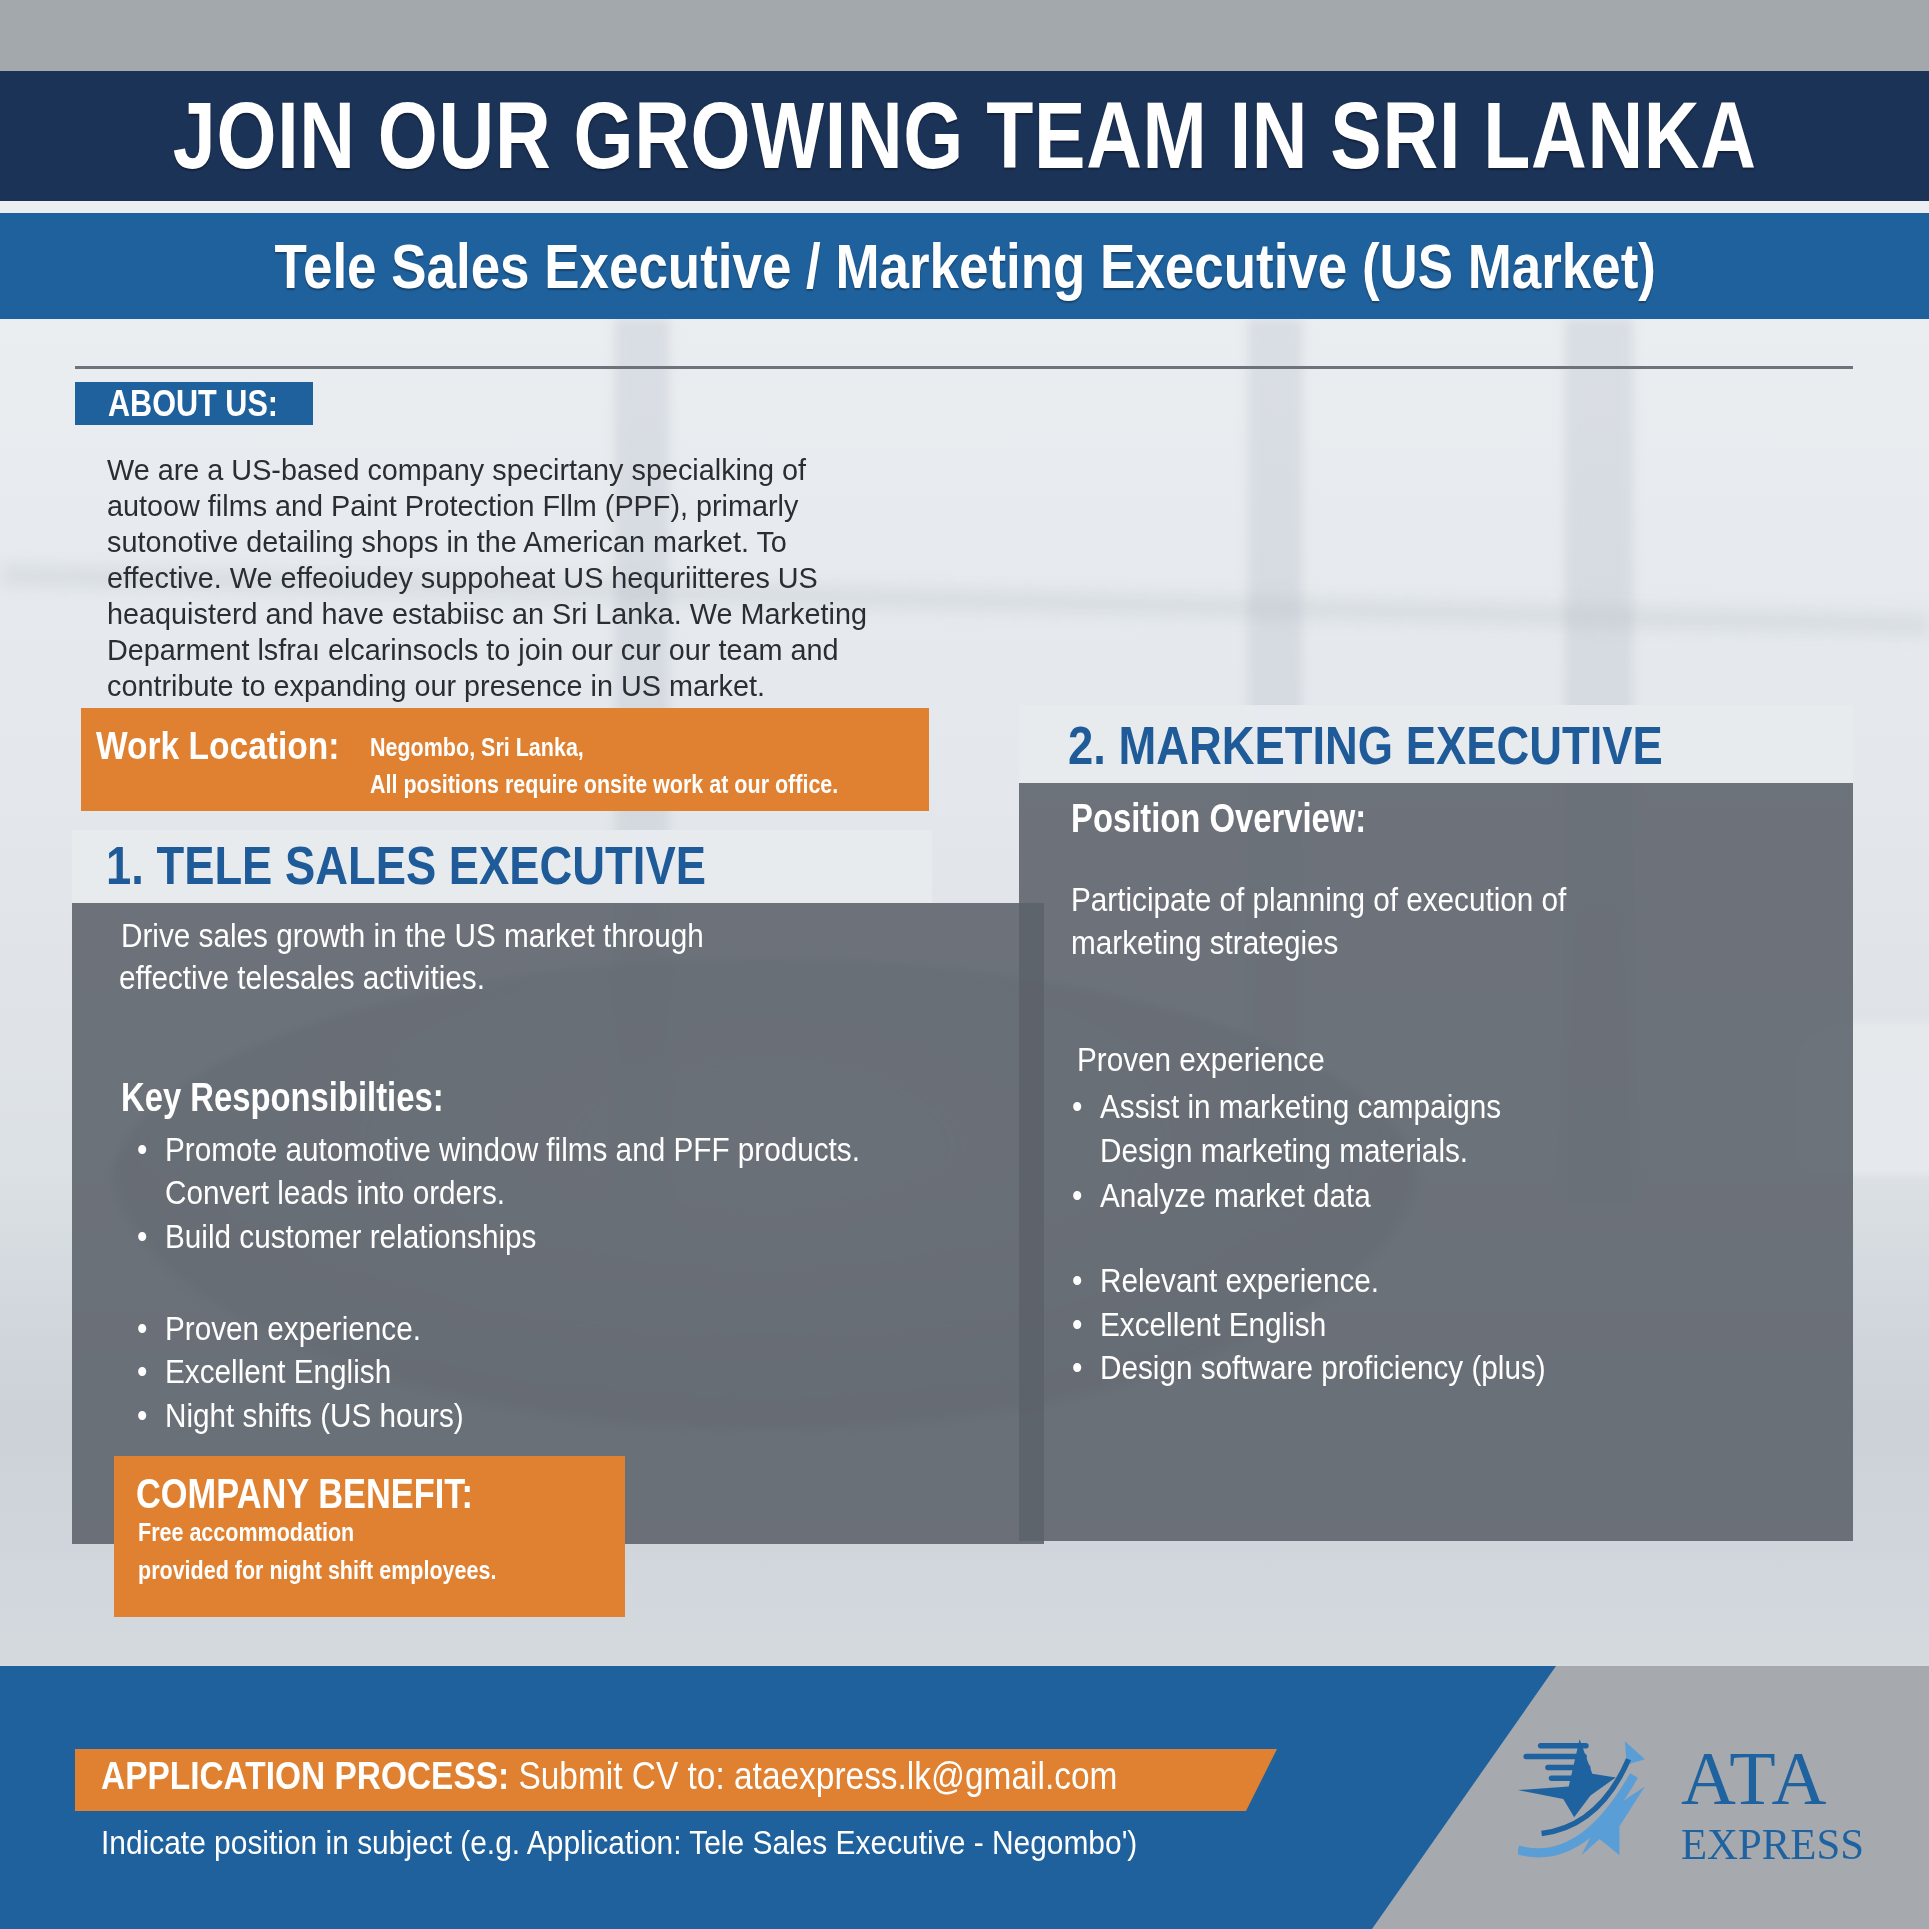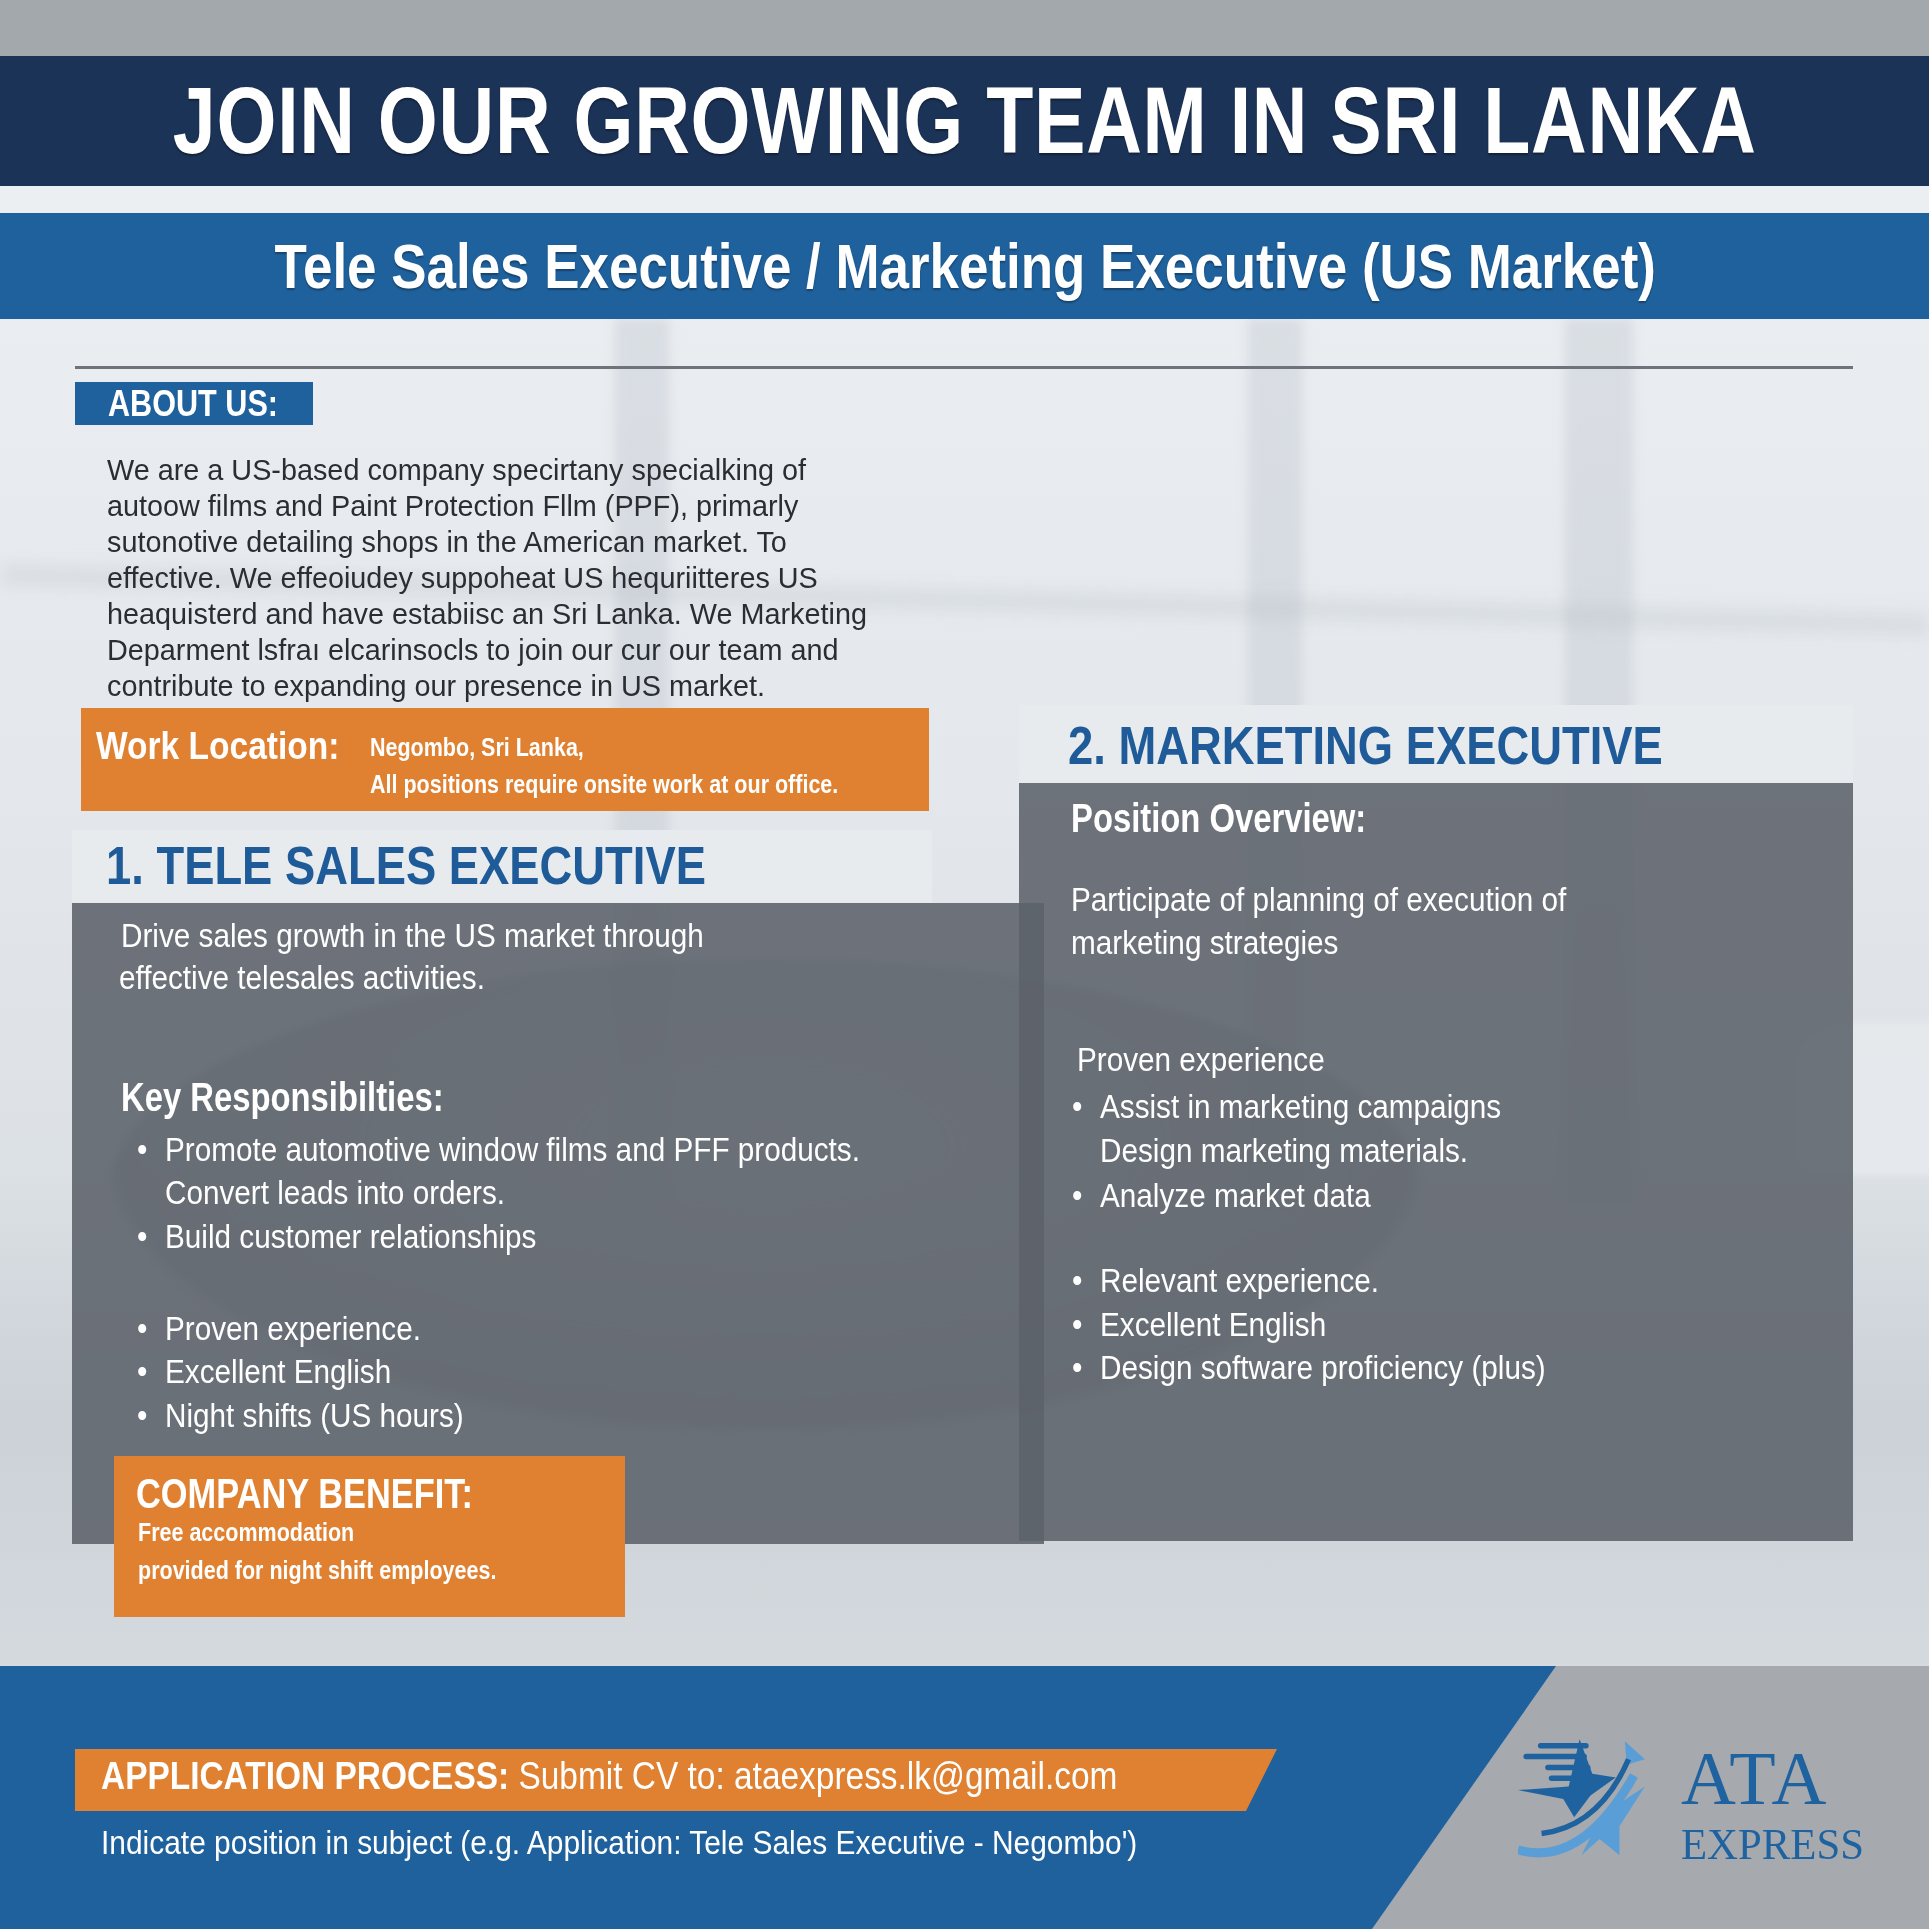--- a/index.html
+++ b/index.html
@@ -17,21 +17,21 @@
   .bg-floor { position: absolute; left: 0; top: 1176px; width: 1930px; height: 488px;
     background: linear-gradient(180deg, rgba(180,188,196,0.0) 0%, rgba(190,196,204,0.45) 50%, rgba(210,214,220,0.3) 100%); }
   .car-shape { position: absolute; border-radius: 50% 50% 20% 20%;
     background: radial-gradient(ellipse at 50% 40%, rgba(200,205,212,0.55), rgba(120,126,134,0.35) 70%, rgba(0,0,0,0) 72%);
     filter: blur(3.6px); }
   .bg-car-right { position: absolute; left: 1791px; top: 1022px; width: 235px; height: 154px;
     border-radius: 54px 54px 27px 27px; background: rgba(230,233,236,0.9); filter: blur(2.7px); }
 
   
   .top-grey { left: 0; top: 0; width: 1930px; height: 71px; background: #a3a8ad; }
-  .title-bar { left: 0; top: 56px; width: 1930px; height: 130px; background: #1c3358;
+  .title-bar { left: 0; top: 71px; width: 1930px; height: 130px; background: #1c3358;
     display: flex; align-items: center; justify-content: flex-end; }
   .title-text { color: #ffffff; font-weight: bold; font-size: 94px; letter-spacing: 0.9px;
     transform: scaleX(0.82); white-space: nowrap; text-shadow: 0 1.8px 1.8px rgba(0,0,0,0.35); }
   .subtitle-bar { left: 0; top: 213px; width: 1930px; height: 106px; background: #1f619c;
     display: flex; align-items: center; justify-content: center; }
   .subtitle-text { color: #ffffff; font-weight: bold; font-size: 63px;
     transform: scaleX(0.84); white-space: nowrap; text-shadow: 0 1.8px 1.8px rgba(0,0,0,0.3); }
 
   .divider { left: 75px; top: 366px; width: 1778px; height: 2.7px; background: #6c737a; }
 

